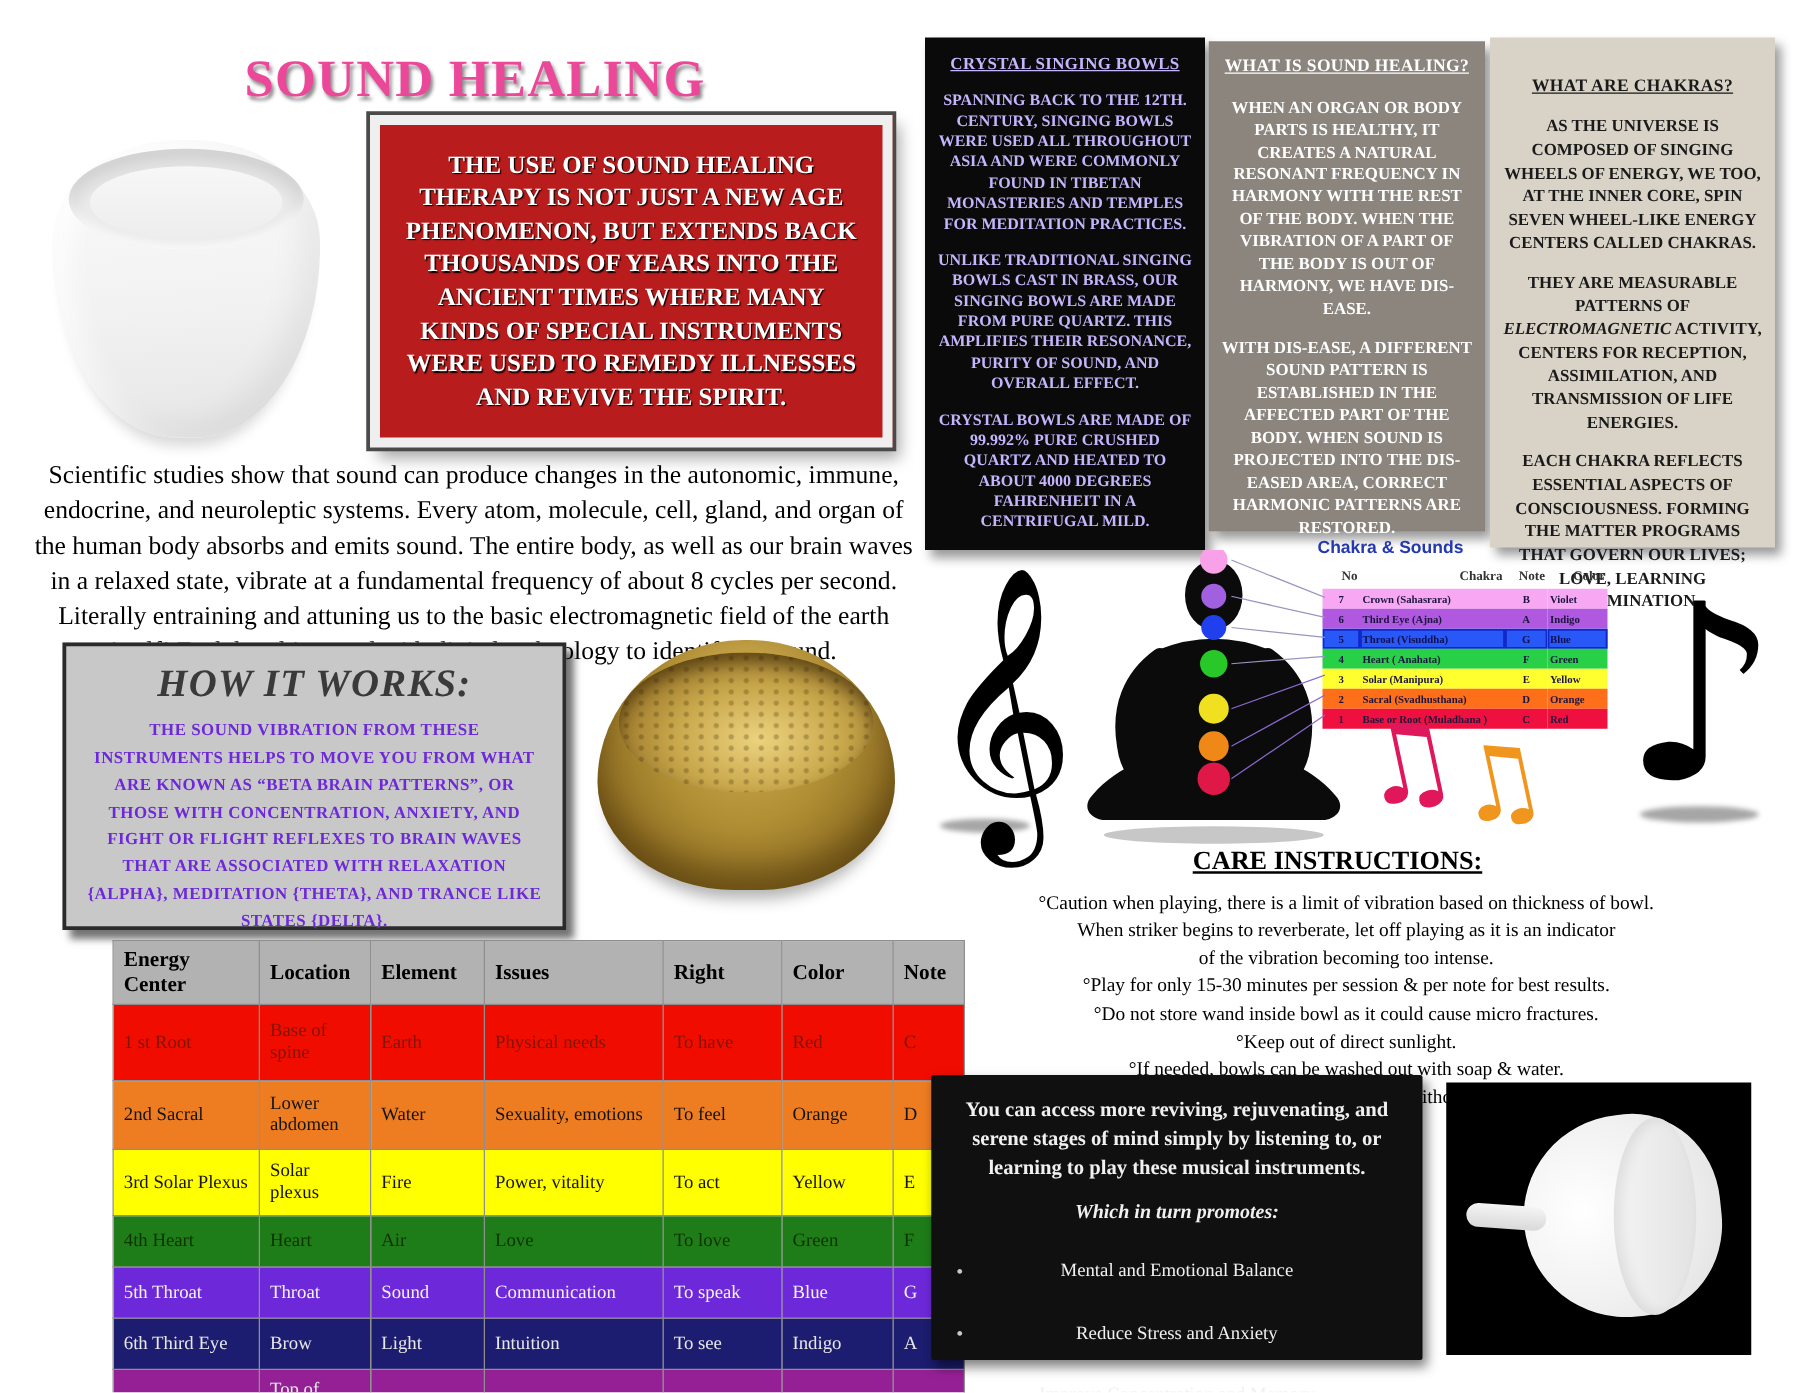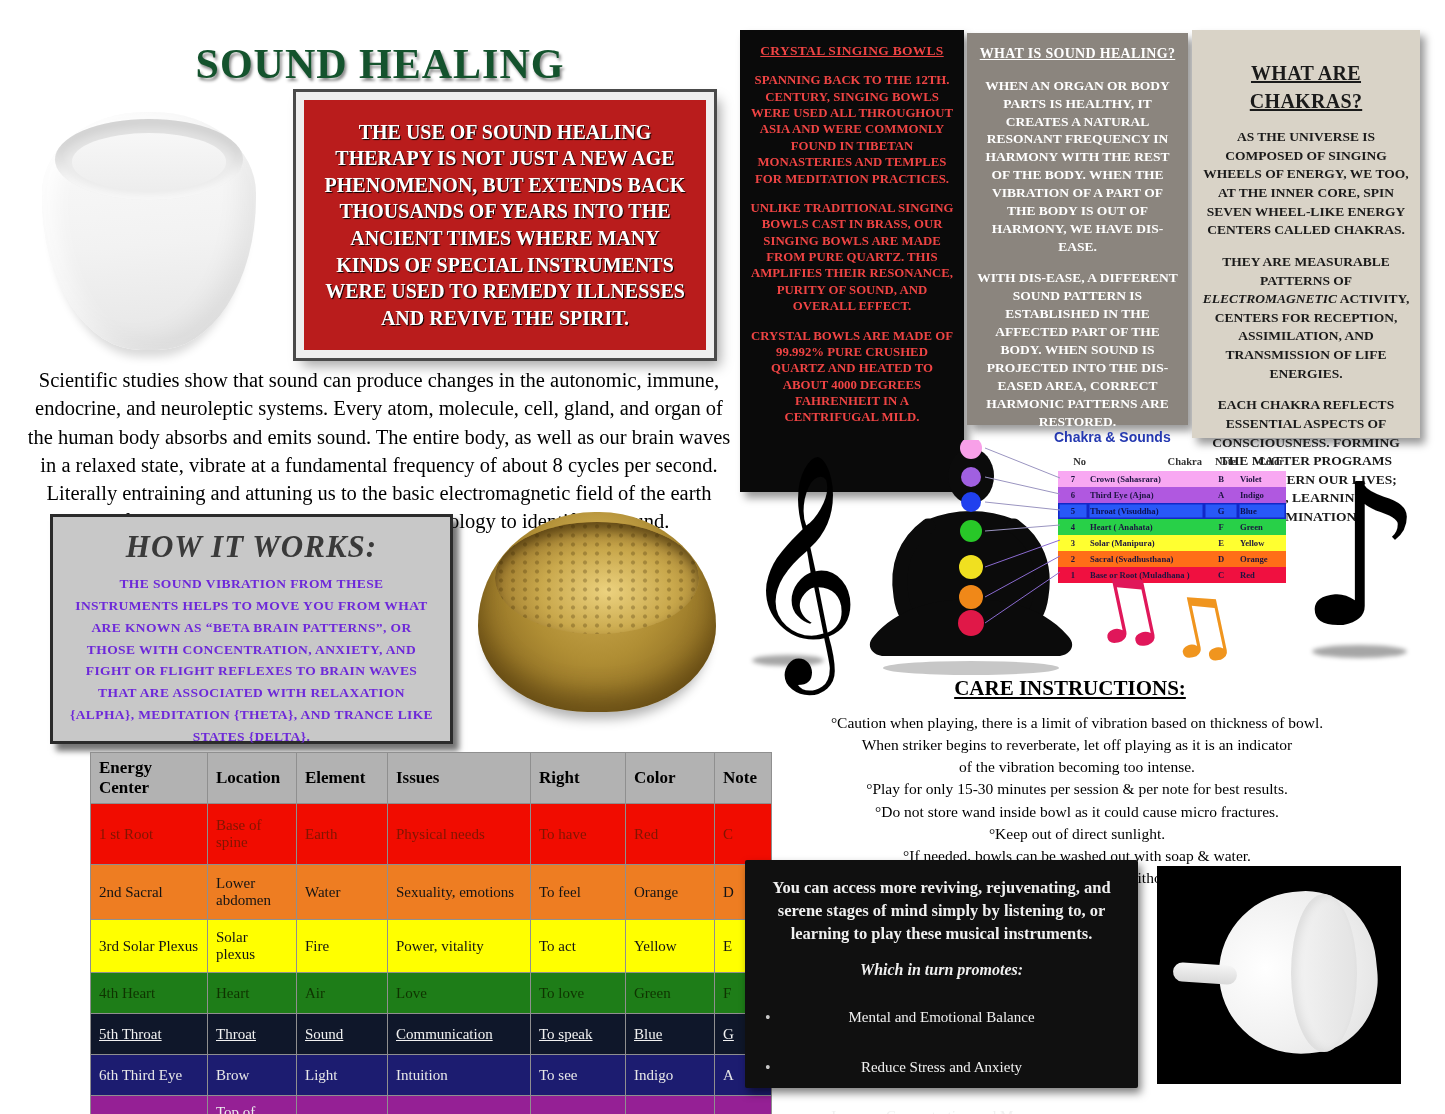--- a/index.html
+++ b/index.html
@@ -1,21 +1,21 @@
 <!DOCTYPE html>
 <html><head>
 <meta charset="utf-8">
 <style>
   html,body{margin:0;padding:0;background:#ffffff;}
   .page{position:relative;width:1445px;height:1114px;background:#fff;overflow:hidden;
         font-family:"Liberation Serif",serif;color:#000;}
 
   
   .main-title{position:absolute;left:150px;top:40px;width:460px;text-align:center;
-    font-size:42px;font-weight:bold;letter-spacing:1px;color:#14532d;
+    font-size:42px;font-weight:bold;letter-spacing:1px;color:#ec4899;
     text-shadow:2px 3px 3px rgba(0,0,0,0.45);}
 
   
   .wb-wrap{position:absolute;left:42px;top:112px;width:214px;height:238px;}
   .wb-body{position:absolute;inset:0;
     background:linear-gradient(175deg,#fbfbfb 0%,#f2f2f2 55%,#e5e5e5 100%);
     border-radius:48% 48% 46% 46% / 34% 34% 64% 64%;
     box-shadow:inset -14px -8px 26px rgba(0,0,0,0.06),inset 12px 8px 22px rgba(255,255,255,0.85),0 16px 10px -9px rgba(0,0,0,0.15);}
   .wb-rim{position:absolute;left:6%;top:3%;width:88%;height:34%;border-radius:50%;
     background:#ebebeb;box-shadow:inset 0 10px 16px rgba(0,0,0,0.12),inset 0 -4px 8px rgba(255,255,255,0.85);}
@@ -56,38 +56,38 @@
   .main-table{position:absolute;left:90px;top:752px;border-collapse:collapse;
     font-family:"Liberation Serif",serif;}
   .main-table th,.main-table td{border:1px solid #8f8f8f;padding:5px 8px;text-align:left;vertical-align:middle;}
   .main-table th{background:#b2b2b2;font-size:17px;font-weight:bold;color:#000;height:40px;}
   .main-table td{font-size:15px;}
   .c0{width:100px;} .c1{width:72px;} .c2{width:74px;} .c3{width:126px;} .c4{width:78px;} .c5{width:72px;} .c6{width:40px;}
   .tr1 td{background:#f10c00;color:#801500;height:50px;}
   .tr2 td{background:#ee7d22;color:#141414;height:44px;}
   .tr3 td{background:#ffff00;color:#141414;height:42px;}
   .tr4 td{background:#1e7d18;color:#0f3300;height:30px;}
-  .tr5 td{background:#0f172a;color:#f2f2f2;height:30px;text-decoration:underline;}
+  .tr5 td{background:#6d28d9;color:#f2f2f2;height:30px;}
   .tr6 td{background:#1c1c70;color:#e8e8e8;height:30px;}
   .tr7 td{background:#952095;color:#ececec;height:40px;}
 
   
   .panel{position:absolute;box-sizing:border-box;text-align:center;font-weight:bold;
     box-shadow:5px 6px 8px rgba(0,0,0,0.4);padding:12px 10px;}
   .panel p{margin:0 0 13px 0;}
   .panel-title{text-decoration:underline;margin-bottom:13px;letter-spacing:0.3px;}
-  .panel-crystal{left:740px;top:30px;width:224px;height:462px;background:#0a0a0a;color:#ef4444;
+  .panel-crystal{left:740px;top:30px;width:224px;height:410px;background:#0a0a0a;color:#c4b5fd;
     font-size:12.8px;line-height:1.28;}
   .panel-crystal .panel-title{font-size:13.5px;}
   .panel-healing{left:967px;top:33px;width:221px;height:392px;background:#8b857e;color:#ffffff;
     font-size:13.5px;line-height:1.33;}
   .panel-healing .panel-title{font-size:14px;}
   .panel-chakras{left:1192px;top:30px;width:228px;height:408px;background:#d9d3c7;color:#1a1a1a;
     font-size:13.5px;line-height:1.38;}
-  .panel-chakras .panel-title{font-size:20px;margin-top:18px;}
+  .panel-chakras .panel-title{font-size:14px;margin-top:18px;}
   .italic{font-style:italic;}
 
   
   .cs-title{position:absolute;left:1054px;top:429px;font-family:"Liberation Sans",sans-serif;
     font-size:14px;font-weight:bold;color:#2438b0;}
   .cs-table{position:absolute;left:1058px;top:452px;border-collapse:collapse;}
   .cs-table th{font-size:10.5px;font-weight:bold;color:#333;text-align:right;padding:4px 2px;}
   .cs-table td{font-size:8.6px;font-weight:bold;color:#1c1440;padding:2px 2px;height:12px;}
   .csc0{width:26px;text-align:center;} .csc1{width:112px;} .csc2{width:30px;text-align:center;} .csc3{width:44px;}
   .cs7 td{background:#f8a8f2;} .cs6 td{background:#b058e0;} .cs5 td{background:#2858f8;box-shadow:inset 0 0 0 1.5px #1028c8;color:#101050;}

